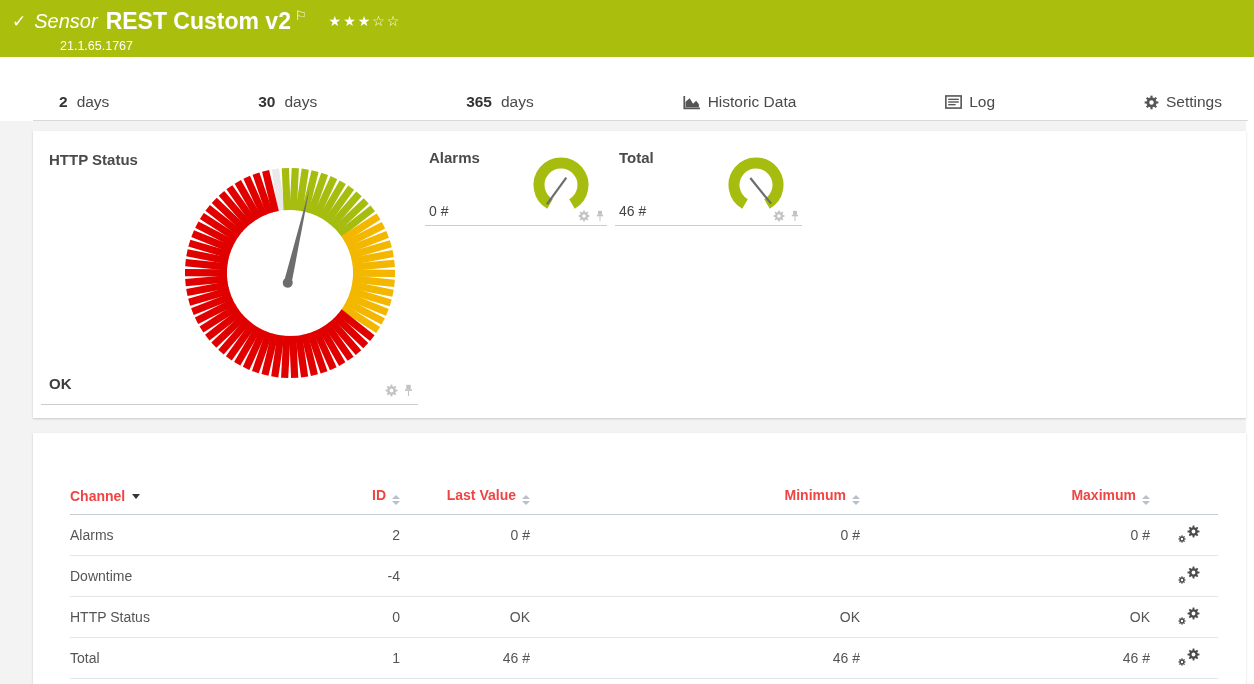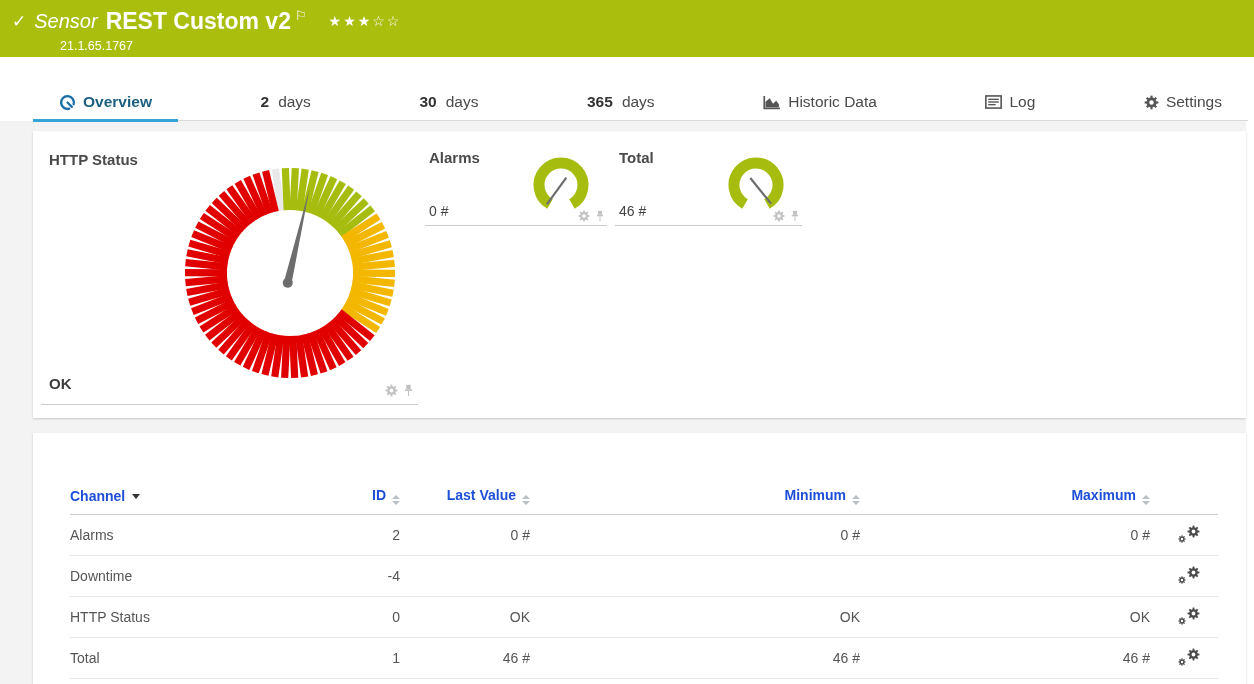--- a/index.html
+++ b/index.html
@@ -48,21 +48,21 @@
   .blk-mini { top:12px; height:83px; }
   .blk-alarms { left:392px; width:182px; }
   .blk-total { left:582px; width:187px; }
   .blk-mini .gb-title { top:6px; left:4px; }
   .mini-gauge-svg { position:absolute; top:12px; right:14px; }
   .blk-mini .gb-icons { right:2px; bottom:3px; }
 
   
   .tbl-wrap { padding:46px 28px 0 37px; }
   table { width:100%; border-collapse:collapse; table-layout:fixed; font-size:14px; }
-  th { font-weight:bold; color:#1d4ed8; text-align:left; padding:8px 0 9px;
+  th { font-weight:bold; color:#ef4444; text-align:left; padding:8px 0 9px;
     border-bottom:1px solid #c8cdd2; cursor:pointer; white-space:nowrap; }
   td { color:#555; padding:0; height:41px; border-bottom:1px solid #e4e7ea; }
   .col-r { text-align:right; }
   .sort { display:inline-flex; flex-direction:column; gap:2px; margin-left:6px; vertical-align:1px; }
   .sort i { display:block; width:0; height:0; border-left:4px solid transparent; border-right:4px solid transparent; }
   .sort .up { border-bottom:4px solid #b9c0c7; }
   .sort .dn { border-top:4px solid #b9c0c7; }
   .sorted-desc { display:inline-block; width:0; height:0; margin-left:7px;
     border-left:4.5px solid transparent; border-right:4.5px solid transparent;
     border-top:5.5px solid #333; vertical-align:2px; }
@@ -104,29 +104,20 @@
     <span class="hdr-kind">Sensor</span>
     <span class="hdr-name">REST Custom v2</span>
     <span class="hdr-flag">⚐</span>
     <span class="hdr-stars">★★★☆☆</span>
   </div>
   <div class="hdr-version">21.1.65.1767</div>
 </div>
 
 <div class="tabbar-wrap">
   <div class="tabbar">
-    <div class="tab active">
-      <span>
-        <svg width="17" height="17" viewBox="0 0 16 16">
-          <path d="M9.55 13.8 A6 6 0 1 1 13.8 9.55" fill="none" stroke="#1a6fa8" stroke-width="2.3" stroke-linecap="round"></path>
-          <line x1="8" y1="8" x2="12.1" y2="12.1" stroke="#1a6fa8" stroke-width="2.1" stroke-linecap="round"></line>
-        </svg>
-      </span>
-      <span>Overview</span>
-    </div>
     <div class="tab">
       <span class="num">2</span>
       <span>days</span>
     </div>
     <div class="tab">
       <span class="num">30</span>
       <span>days</span>
     </div>
     <div class="tab">
       <span class="num">365</span>

